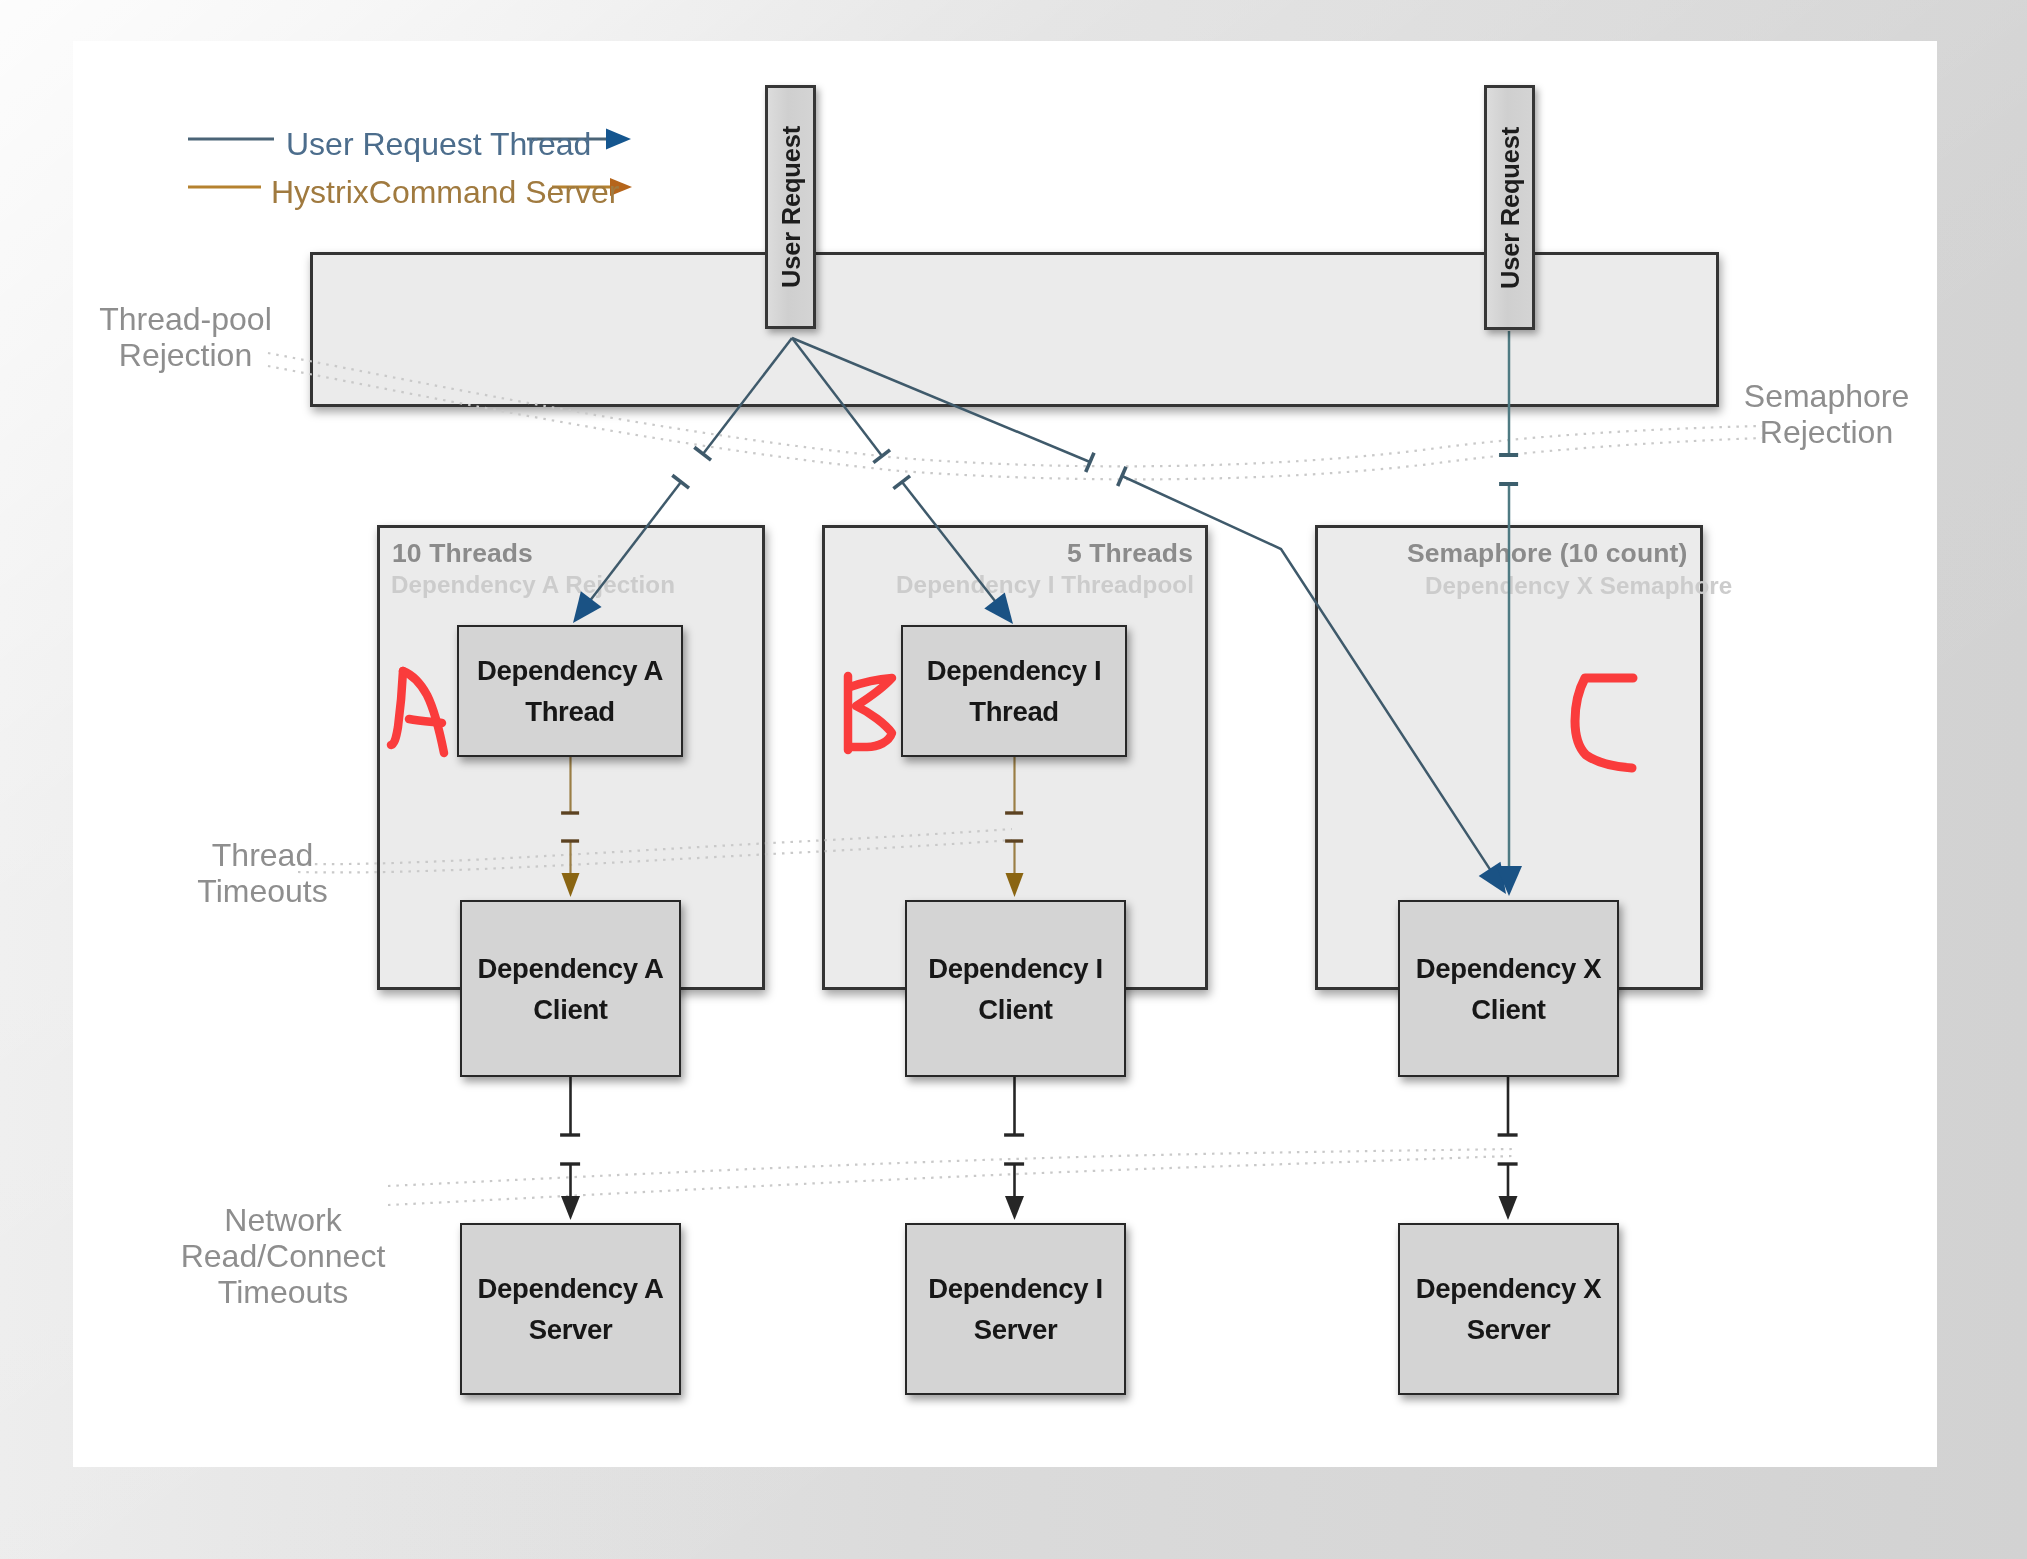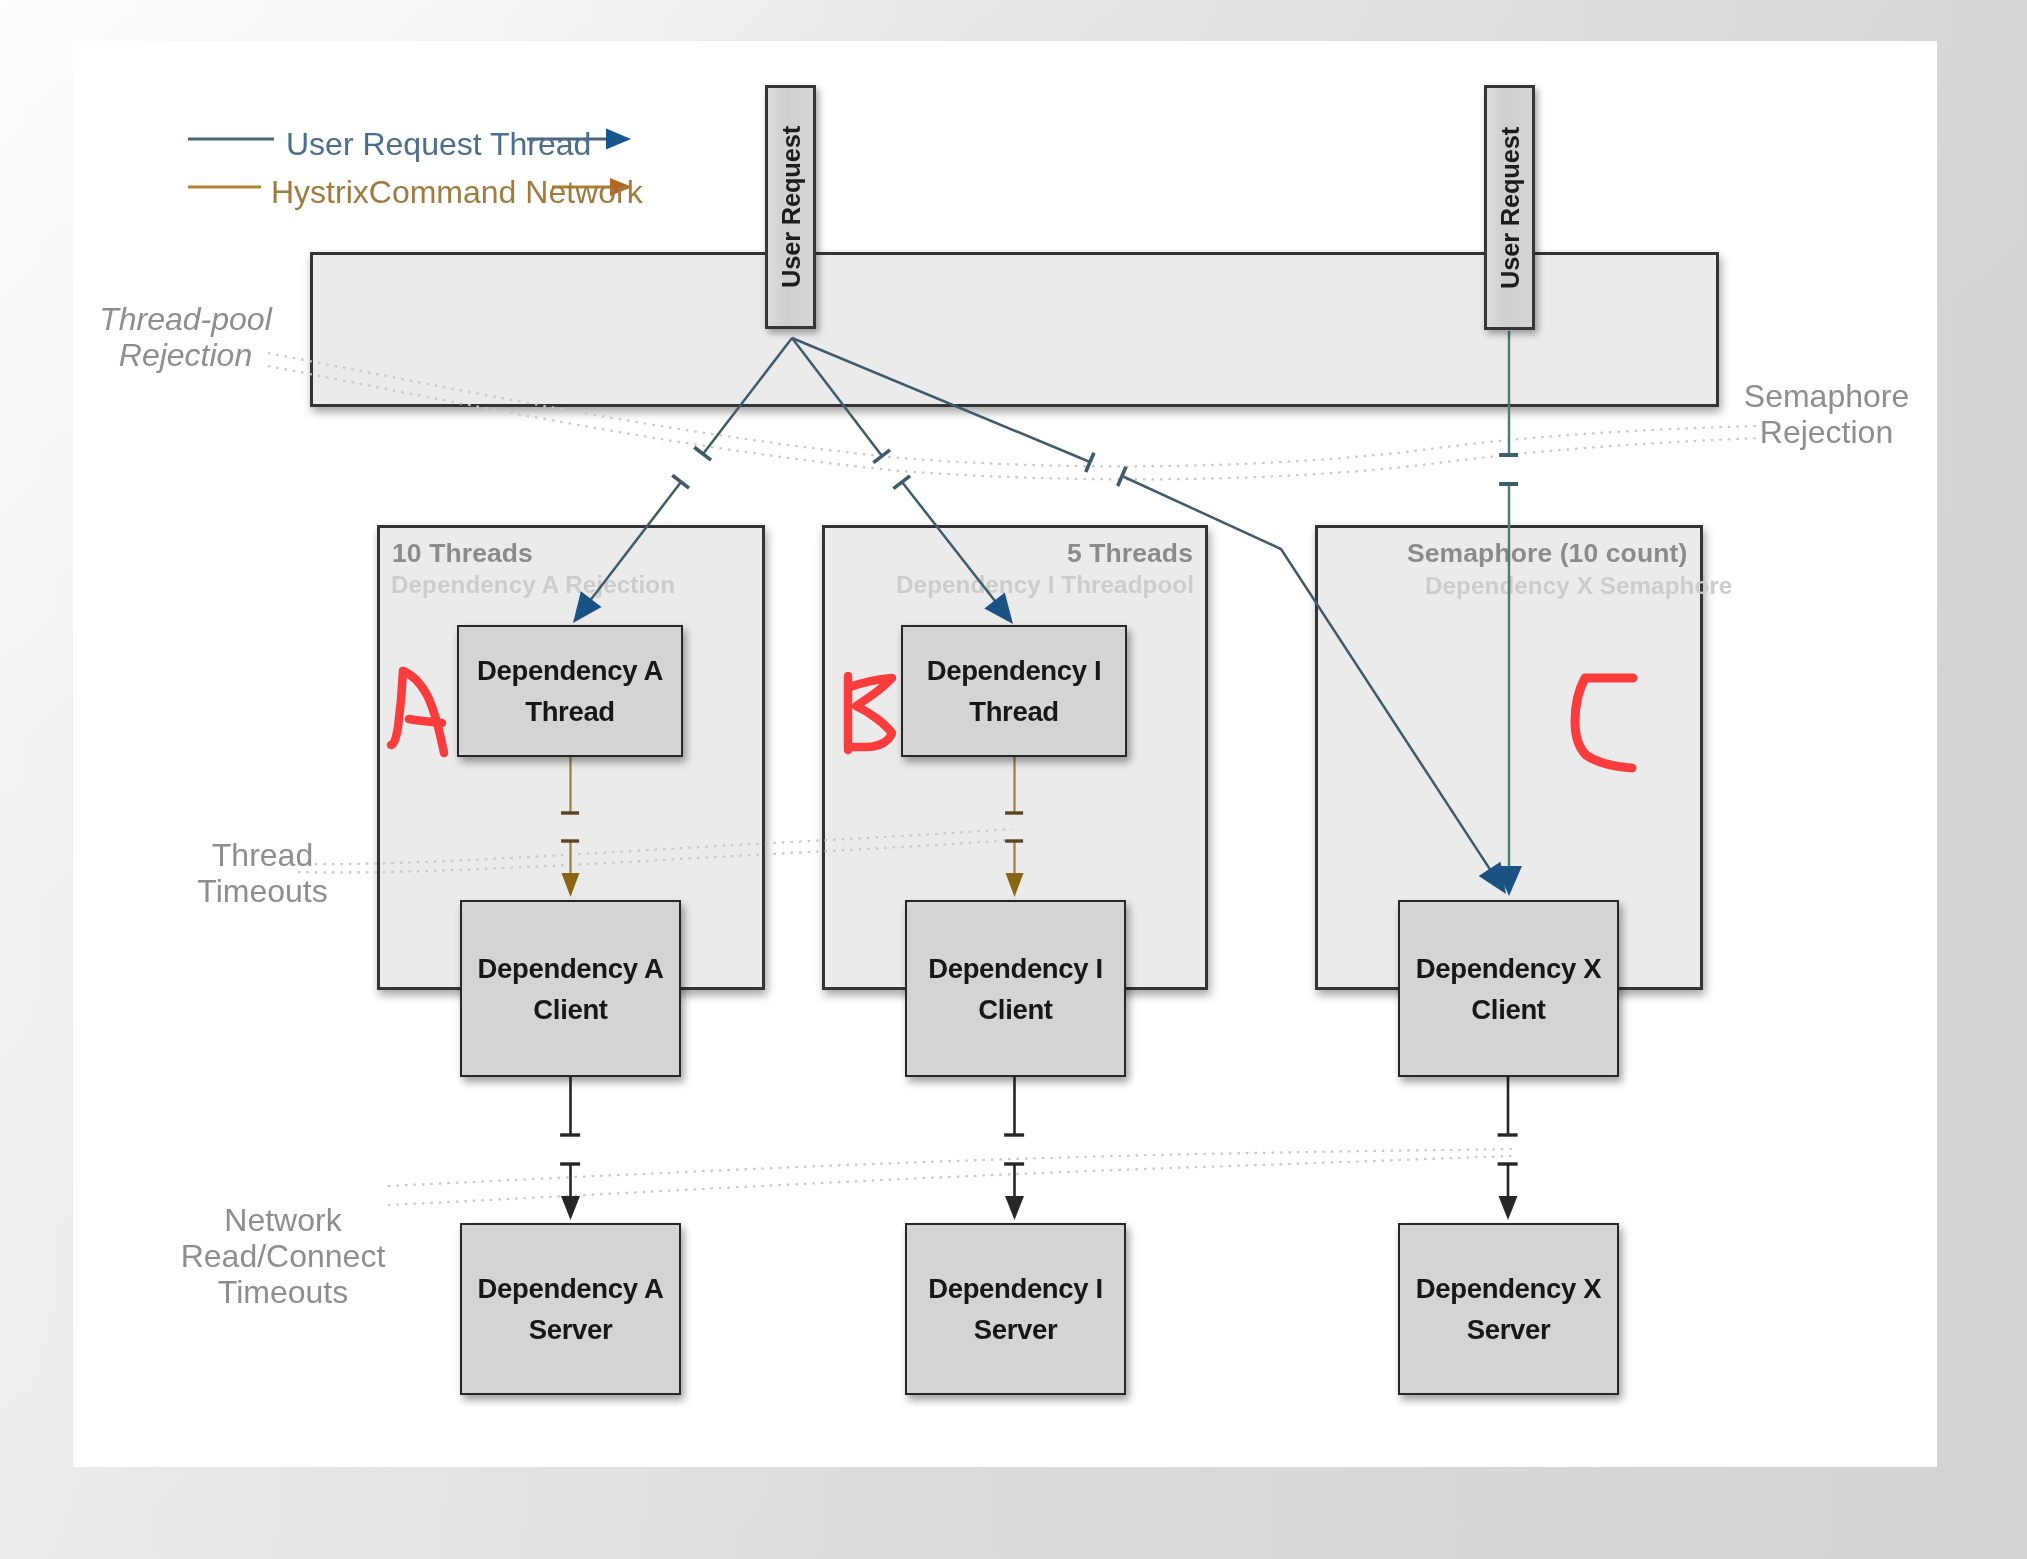--- a/index.html
+++ b/index.html
@@ -177,25 +177,25 @@
 Server</span>
     </div>
 
   <div class="box ureq" style="left:765px;top:85px;width:51px;height:244px;">
       <span>User Request</span>
     </div>
   <div class="box ureq" style="left:1484px;top:85px;width:51px;height:245px;">
       <span>User Request</span>
     </div>
 
-  <div class="sidelabel" style="left: 75.5px; top: 301px; width: 220px; white-space: pre-line; font-style: italic;">Thread-pool
+  <div class="sidelabel" style="left: 75.5px; top: 301px; width: 220px; white-space: pre-line;">Thread-pool
 Rejection</div>
   <div class="sidelabel" style="left: 152.5px; top: 837px; width: 220px; white-space: pre-line;">Thread
 Timeouts</div>
   <div class="sidelabel" style="left: 163px; top: 1165px; width: 240px; white-space: pre-line; margin-top: 37px;">Network
 Read/Connect
 Timeouts</div>
   <div class="sidelabel" style="left: 1716.5px; top: 378px; width: 220px; white-space: pre-line;">Semaphore
 Rejection</div>
 
   <div class="legend-text" style="left:286px;top:126px;color:#4c6d8c;">User Request Thread</div>
-  <div class="legend-text" style="left:271px;top:174px;color:#a07a3f;">HystrixCommand Network</div>
+  <div class="legend-text" style="left:271px;top:174px;color:#a07a3f;">HystrixCommand Server</div>
 </div>
 
 </body></html>

